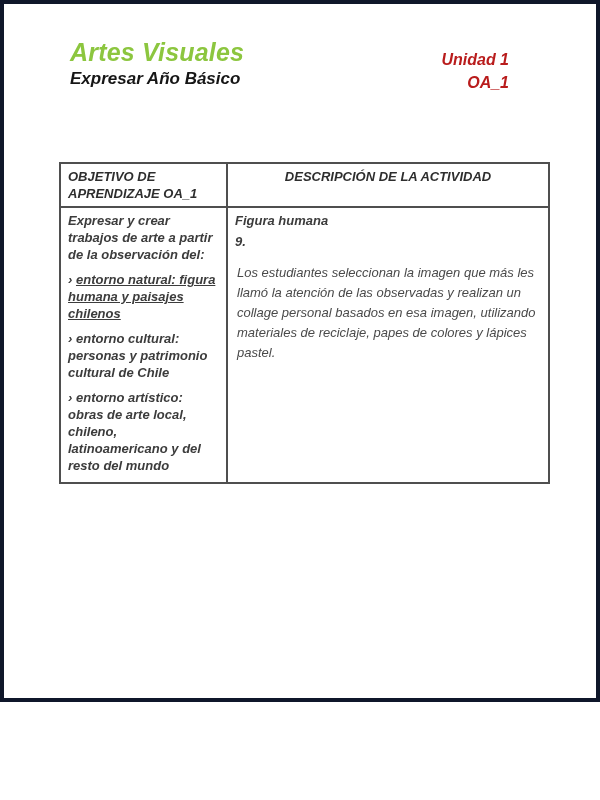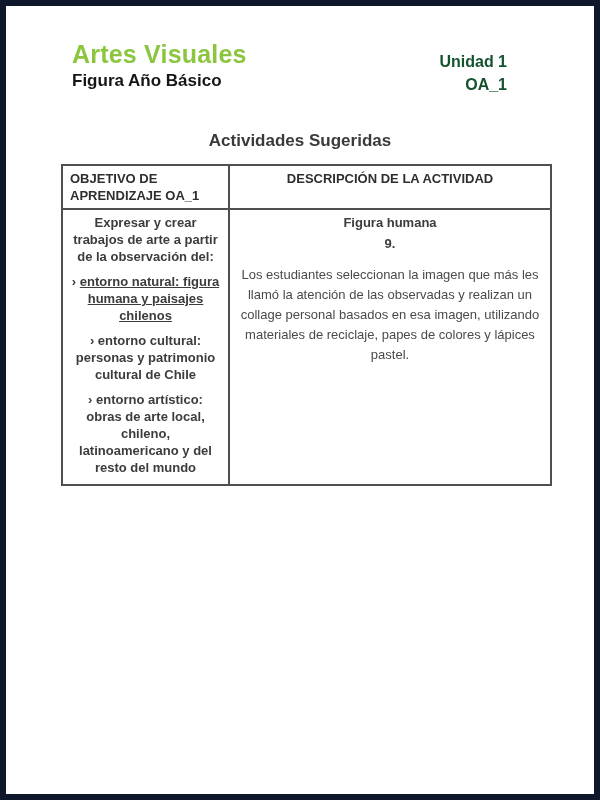--- a/index.html
+++ b/index.html
@@ -4,25 +4,26 @@
 <style>
   html, body {
     margin: 0;
     padding: 0;
     background: #ffffff;
     font-family: "Liberation Sans", sans-serif;
   }
   .page {
     position: relative;
     width: 600px;
-    height: 800px;
+    height: 702px;
     box-sizing: border-box;
     background: #ffffff;
-    border: 6px solid #0f172a;
+    border: 4px solid #0f172a;
     overflow: hidden;
+    font-style: italic;
   }
   
   .brand {
     position: absolute;
     left: 66px;
     top: 35px;
   }
   .brand-title {
     font-size: 25px;
     font-weight: bold;
@@ -37,21 +38,21 @@
     line-height: 20px;
     margin-top: 3px;
   }
   .unit-block {
     position: absolute;
     right: 87px;
     top: 44px;
     text-align: right;
     font-size: 16px;
     font-weight: bold;
-    color: #14532d;
+    color: #b91c1c;
     line-height: 23px;
   }
   
   .section-title {
     position: absolute;
     left: 0;
     top: 125px;
     width: 100%;
     margin: 0;
     text-align: center;
@@ -79,21 +80,21 @@
   .col-desc { width: 322px; }
   .activities-table thead th {
     height: 44px;
     font-size: 13px;
     font-weight: bold;
     color: #2e2e2e;
     line-height: 17px;
   }
   .activities-table thead th.col-obj { text-align: left; border-radius: 13px; }
   .activities-table thead th.col-desc { text-align: center; }
-  .activities-table tbody tr { height: 276px; text-align: center; }
+  .activities-table tbody tr { height: 276px; }
   .objective-cell {
     font-size: 13px;
     font-weight: bold;
     color: #3c3c3c;
     line-height: 17px;
   }
   .objective-cell p { margin: 0 0 8px 0; }
   .objective-cell p:last-child { margin-bottom: 0; }
   .u { text-decoration: underline; }
   .activity-cell { font-size: 13px; color: #3c3c3c; border-radius: 23px; }
@@ -116,29 +117,28 @@
   }
 </style>
 </head>
 <body>
 
 <div class="page">
 
   <header>
     <div class="brand">
       <div class="brand-title">Artes Visuales</div>
-      <div class="brand-subtitle">Figura Año Básico</div>
+      <div class="brand-subtitle">Expresar Año Básico</div>
     </div>
     <div class="unit-block">
       <div>Unidad 1</div>
       <div>OA_1</div>
     </div>
   </header>
 
-  <h1 class="section-title">Actividades Sugeridas</h1>
 
   <table class="activities-table">
     <thead>
       <tr>
         <th class="col-obj">OBJETIVO DE APRENDIZAJE OA_1</th>
         <th class="col-desc">DESCRIPCIÓN DE LA ACTIVIDAD</th>
       </tr>
     </thead>
     <tbody>
       <tr>

